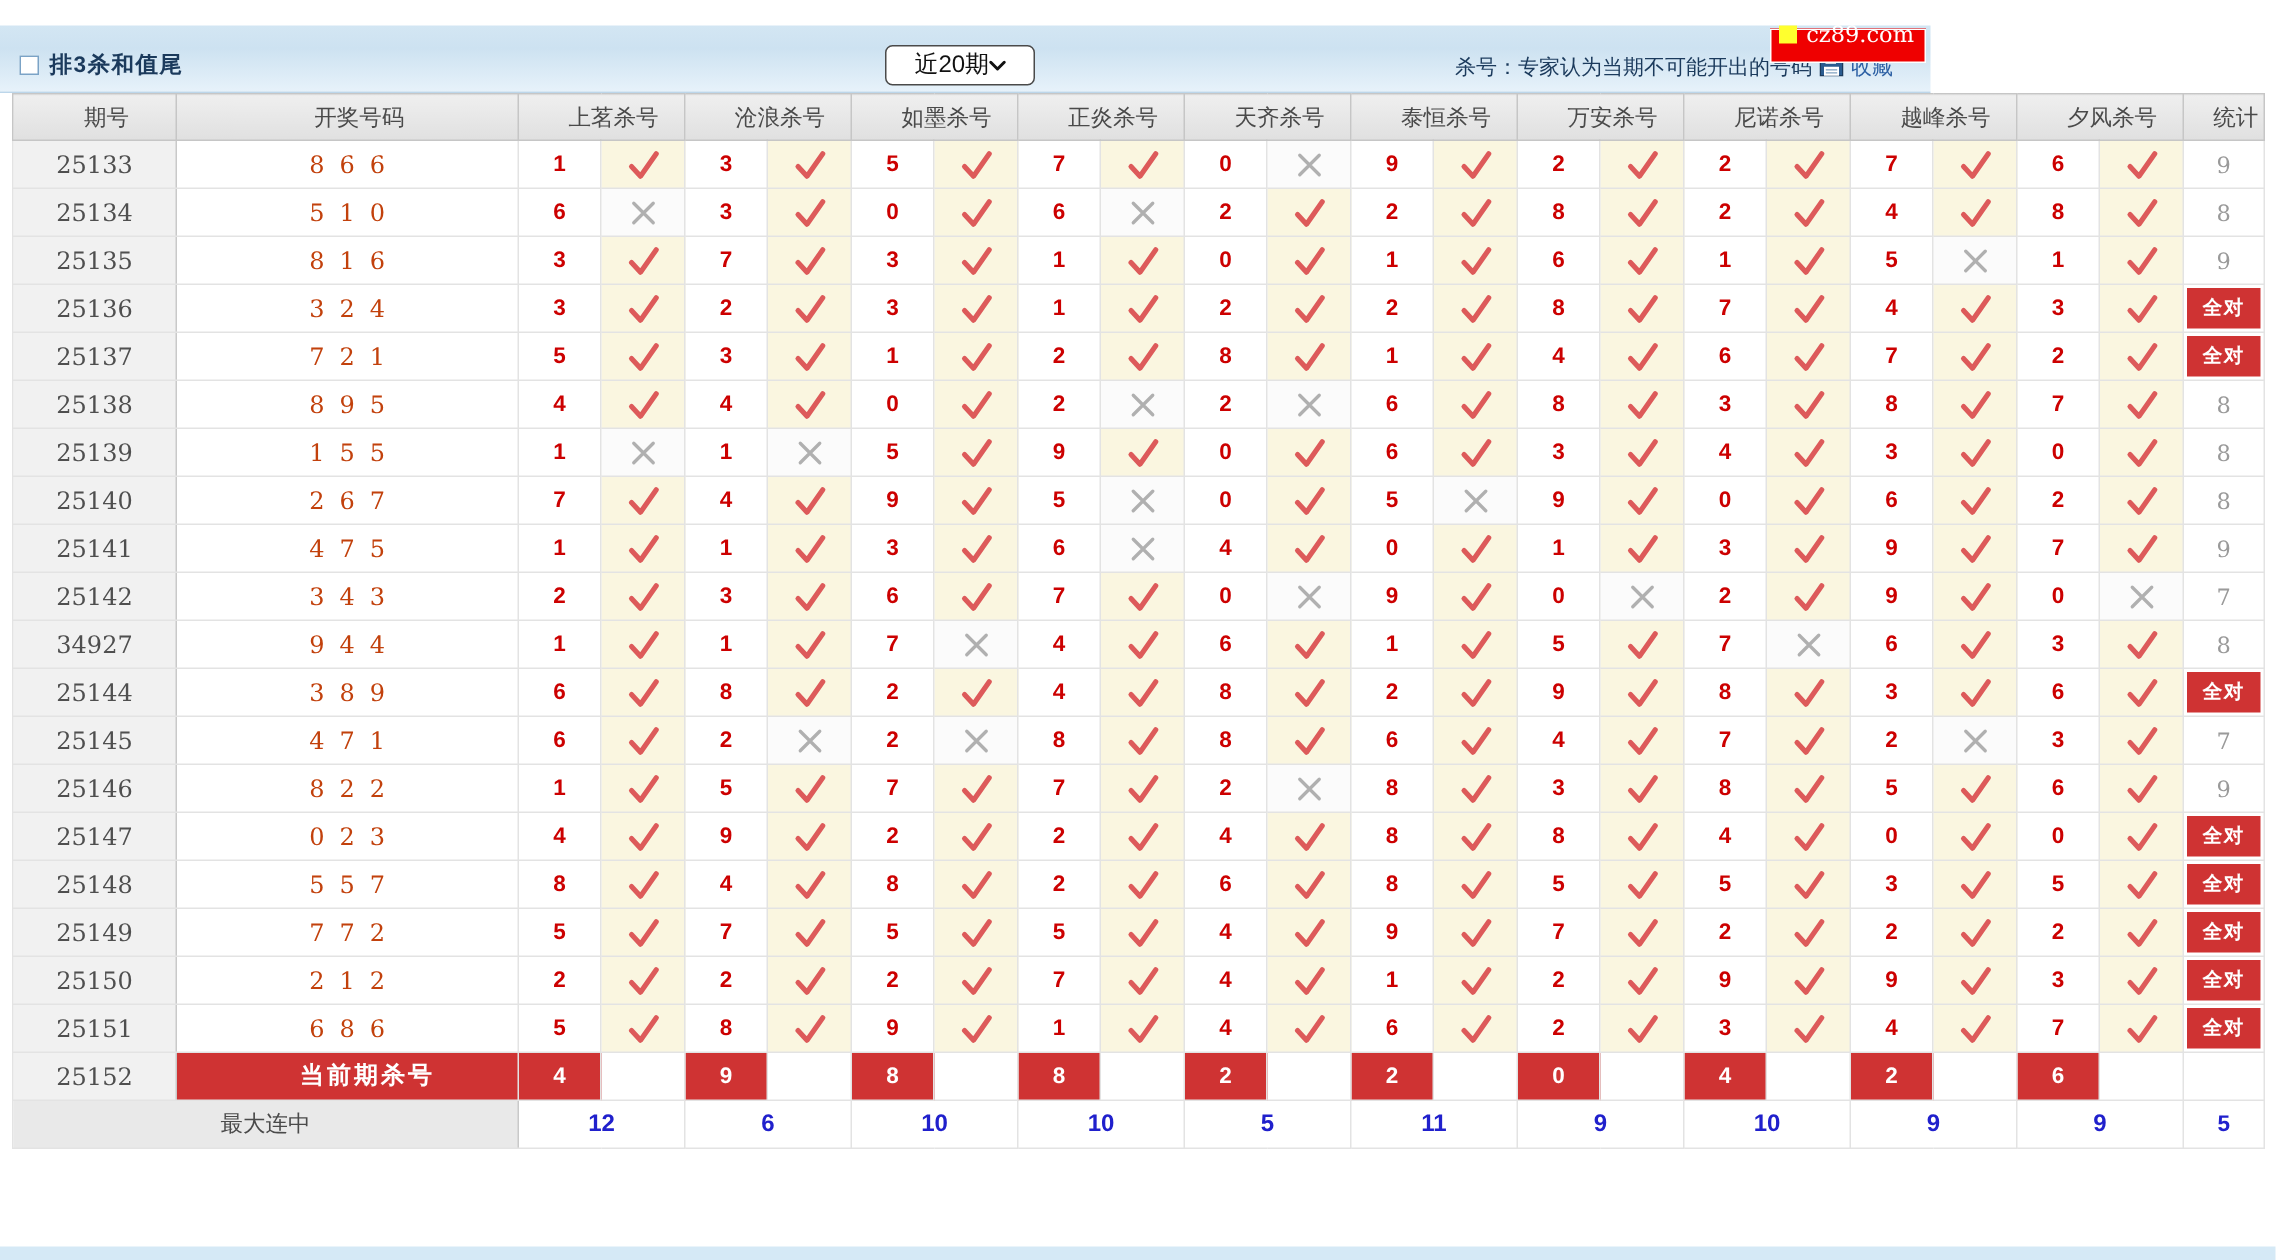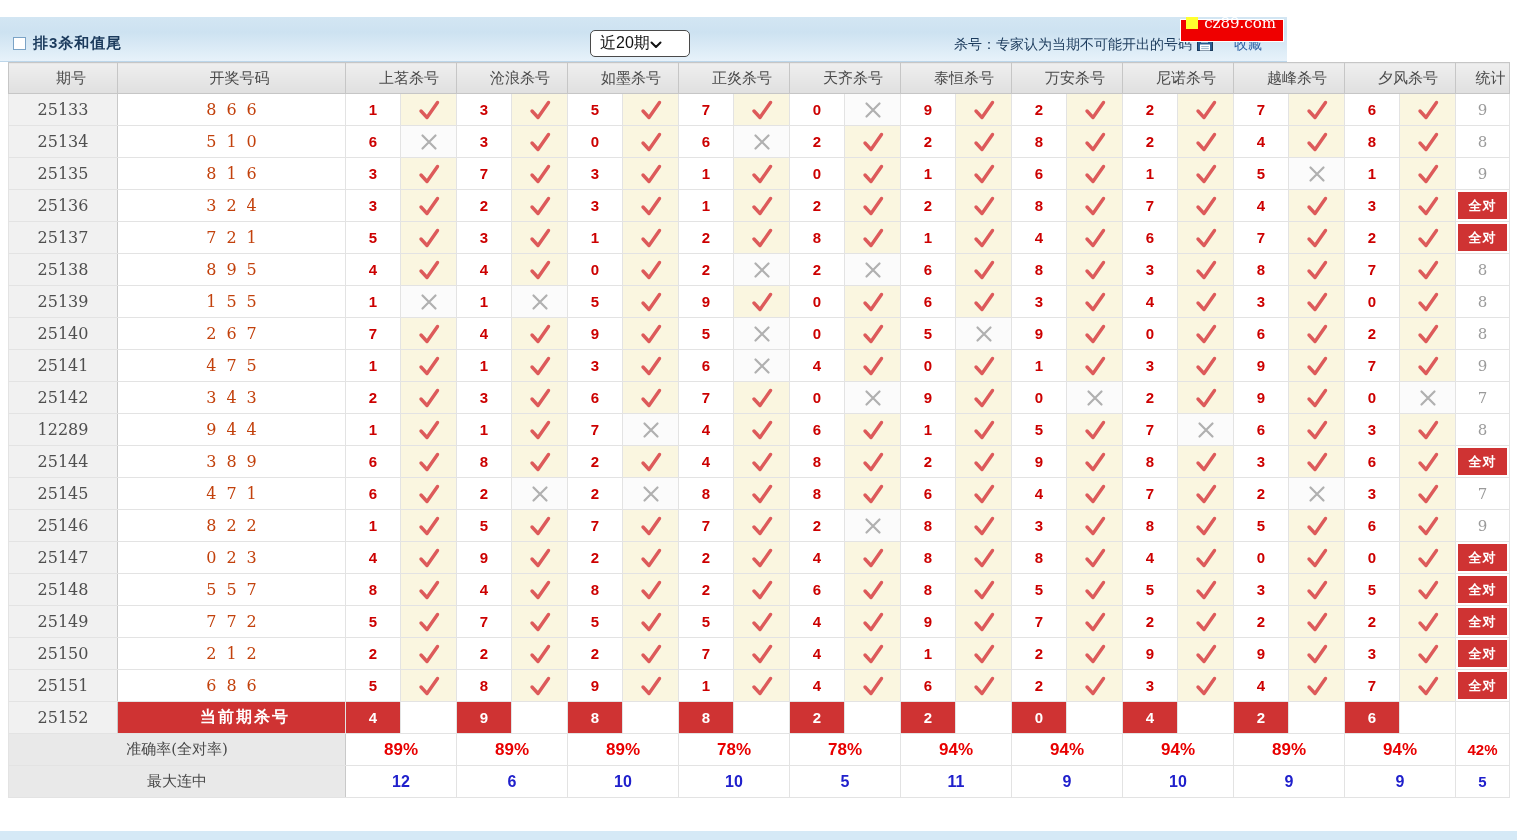--- a/index.html
+++ b/index.html
@@ -16,28 +16,28 @@
   }
   .title-wrap { position:absolute; left:13px; bottom:8px; display:flex; align-items:center; gap:7px; }
   .checkbox {
     width:13px; height:13px; background:#ffffff; border:1px solid #7ba3c6;
     display:inline-block;
   }
   .page-title { font-size:15px; font-weight:bold; color:#1b3a5c; letter-spacing:1px; }
   .dropdown {
     position:absolute; left:590px; top:13px; width:100px; height:27px;
     background:#ffffff; border:1px solid #4a4a4a; border-radius:5px;
-    display:flex; align-items:center; justify-content:flex-start;
+    display:flex; align-items:center; justify-content:center;
     padding:0 8px 0 9px; font-size:16px; color:#111; cursor:default;
   }
   .legend-wrap {
     position:absolute; right:25px; bottom:7px; display:flex; align-items:center; gap:5px;
     font-size:14px; color:#1b3a5c;
   }
-  .fav-link { color:#2b5fa3; font-size:14px;margin-left:16px; }
+  .fav-link { color:#2b5fa3; font-size:14px; }
   .logo {
     position:absolute; right:3px; top:2px; height:23px; padding:0 8px 16px 6px;
     background:#ef0000; box-shadow:inset 0 0 0 1px #ffffff;
     display:flex; align-items:center; gap:6px;
   }
   .logo-square { width:12px; height:12px; background:#ffff2e; display:inline-block; }
   .logo-text { color:#ffffff; font-size:15px; font-family:"DejaVu Serif", serif; }
   
   .content { position:absolute; left:8px; top:62px; }
   table.kill-table {
@@ -802,21 +802,21 @@
           </td>
           <td class="knum group-start">0</td>
           <td class="kmark-miss">
             <svg class="mark" width="22" height="22" viewBox="0 0 22 22">
               <path d="M4.5 4.5 L17.5 17.5 M17.5 4.5 L4.5 17.5" fill="none" stroke="#b0b0b0" stroke-width="2.2" stroke-linecap="round"></path>
             </svg>
           </td>
           <td class="stat">7</td>
         </tr>
         <tr>
-          <td class="period">12289</td>
+          <td class="period">34927</td>
           <td class="draw">944</td>
           <td class="knum group-start">1</td>
           <td class="kmark-hit">
             <svg class="mark" width="24" height="24" viewBox="0 0 24 24">
               <path d="M4 13 L10 19.5 L20.5 4.5" fill="none" stroke="#dd5a5a" stroke-width="3.4" stroke-linecap="round" stroke-linejoin="round"></path>
             </svg>
           </td>
           <td class="knum group-start">1</td>
           <td class="kmark-hit">
             <svg class="mark" width="24" height="24" viewBox="0 0 24 24">
@@ -1424,34 +1424,20 @@
           <td></td>
           <td class="cur-kill group-start">4</td>
           <td></td>
           <td class="cur-kill group-start">2</td>
           <td></td>
           <td class="cur-kill group-start">6</td>
           <td></td>
           <td class="stat"></td>
         </tr>
         <tr>
-          <td colspan="2" class="sum-label">准确率(全对率)</td>
-          <td colspan="2" class="sum-red group-start">89%</td>
-          <td colspan="2" class="sum-red group-start">89%</td>
-          <td colspan="2" class="sum-red group-start">89%</td>
-          <td colspan="2" class="sum-red group-start">78%</td>
-          <td colspan="2" class="sum-red group-start">78%</td>
-          <td colspan="2" class="sum-red group-start">94%</td>
-          <td colspan="2" class="sum-red group-start">94%</td>
-          <td colspan="2" class="sum-red group-start">94%</td>
-          <td colspan="2" class="sum-red group-start">89%</td>
-          <td colspan="2" class="sum-red group-start">94%</td>
-          <td class="sum-stat-red">42%</td>
-        </tr>
-        <tr>
           <td colspan="2" class="sum-label">最大连中</td>
           <td colspan="2" class="sum-blue group-start">12</td>
           <td colspan="2" class="sum-blue group-start">6</td>
           <td colspan="2" class="sum-blue group-start">10</td>
           <td colspan="2" class="sum-blue group-start">10</td>
           <td colspan="2" class="sum-blue group-start">5</td>
           <td colspan="2" class="sum-blue group-start">11</td>
           <td colspan="2" class="sum-blue group-start">9</td>
           <td colspan="2" class="sum-blue group-start">10</td>
           <td colspan="2" class="sum-blue group-start">9</td>

